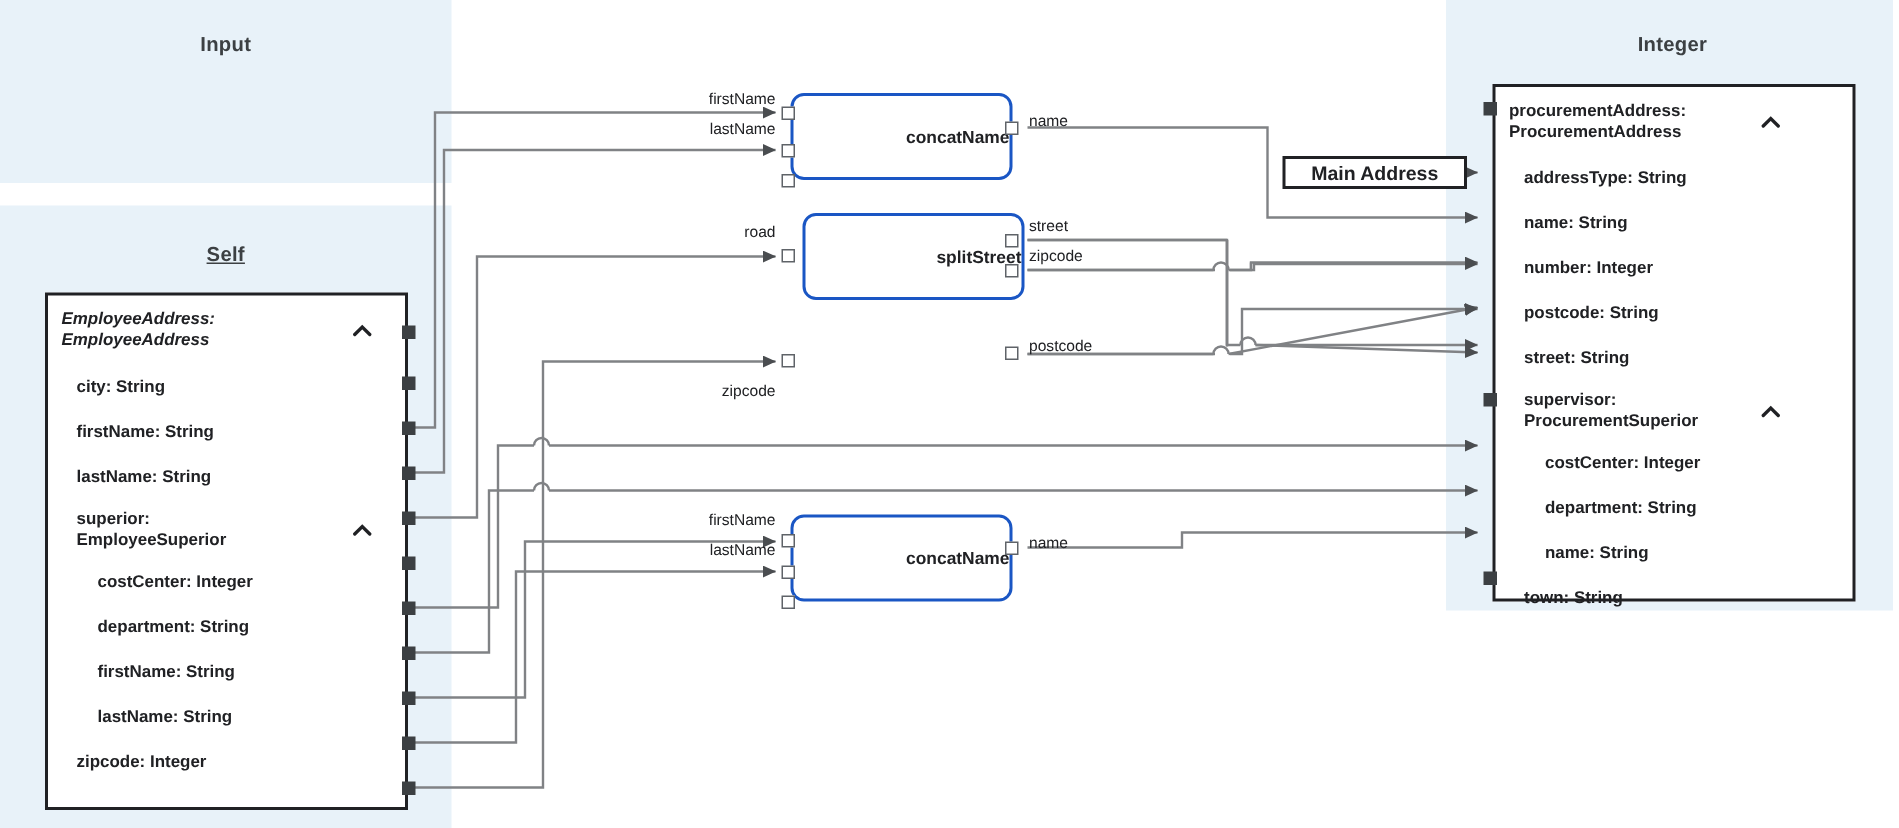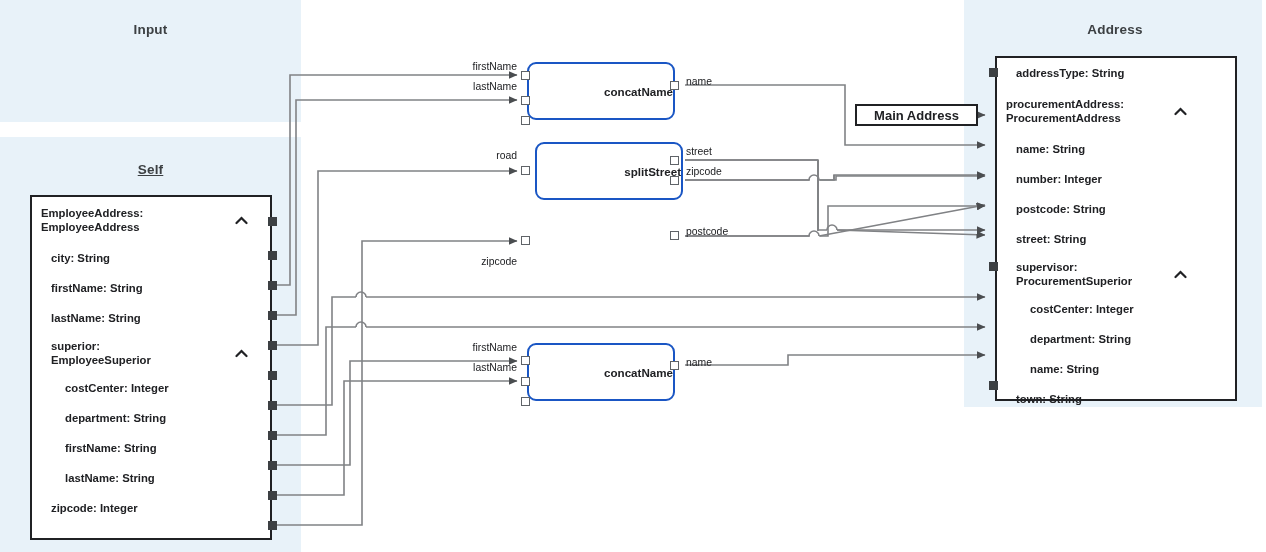--- a/index.html
+++ b/index.html
@@ -126,21 +126,21 @@
 
 <div id="canvas">
 
   <div class="lane" style="left:0; top:0; width:301px; height:122px;"></div>
   <div class="lane-title" style="left:0; top:22px; width:301px;">Input</div>
 
   <div class="lane" style="left:0; top:137px; width:301px; height:415px;"></div>
   <div class="lane-title" style="left:0; top:162px; width:301px;text-decoration:underline;">Self</div>
 
   <div class="lane" style="left:964px; top:0; width:302px; height:407px;"></div>
-  <div class="lane-title" style="left:964px; top:22px; width:302px;">Address</div>
+  <div class="lane-title" style="left:964px; top:22px; width:302px;">Integer</div>
 
   <svg id="wires" viewBox="0 0 1266 552" xmlns="http://www.w3.org/2000/svg">
     <defs>
       <marker id="arw" markerWidth="9" markerHeight="8" refX="8.5" refY="4" orient="auto" markerUnits="userSpaceOnUse">
         <path d="M0,0 L9,4 L0,8 Z" fill="#4a4d50"></path>
       </marker>
     </defs>
     <g fill="none" stroke="#808285" stroke-width="1.6" stroke-linejoin="miter">
 
       <path d="M272,285 L290,285 L290,75 L517,75" marker-end="url(#arw)"></path>
@@ -192,21 +192,21 @@
       <path d="M837,230 L985,230" marker-end="url(#arw)"></path>
       <path d="M685,236 L810,236"></path>
       <path d="M820,236 L828,236 L828,206 L985,206" marker-end="url(#arw)"></path>
       <path d="M685,180 L810,180"></path>
       <path d="M820,180 L836,180 L836,176 L985,176" marker-end="url(#arw)"></path>
     </g>
   </svg>
 
   <div class="struct" style="left:30px; top:195px; width:242px; height:345px;">
     <div class="row tall d0" style="height:46px;">
-      <span class="lbl" style="white-space:pre-line;">EmployeeAddress:
+      <span class="lbl" style="white-space:pre-line;font-style:italic;">EmployeeAddress:
 EmployeeAddress</span>
       <span class="chev" style="right:22px;">
         <svg width="13" height="9" viewBox="0 0 13 9">
             <path d="M1.5,7 L6.5,2 L11.5,7" stroke="#202124" stroke-width="2.2" fill="none" stroke-linecap="round"></path>
           </svg>
       </span>
     </div>
     <div class="row d1">
       <span class="lbl">city: String</span>
     </div>
@@ -248,33 +248,33 @@
   <div class="port-sq" style="left:268px; top:311px;"></div>
   <div class="port-sq" style="left:268px; top:341px;"></div>
   <div class="port-sq" style="left:268px; top:371px;"></div>
   <div class="port-sq" style="left:268px; top:401px;"></div>
   <div class="port-sq" style="left:268px; top:431px;"></div>
   <div class="port-sq" style="left:268px; top:461px;"></div>
   <div class="port-sq" style="left:268px; top:491px;"></div>
   <div class="port-sq" style="left:268px; top:521px;"></div>
 
   <div class="struct" style="left:995px; top:56px; width:242px; height:345px;">
-    <div class="row d1">
-      <span class="lbl">addressType: String</span>
-    </div>
     <div class="row tall d0" style="height:46px;">
       <span class="lbl" style="white-space:pre-line;">procurementAddress:
 ProcurementAddress</span>
       <span class="chev" style="right:48px;">
         <svg width="13" height="9" viewBox="0 0 13 9">
             <path d="M1.5,7 L6.5,2 L11.5,7" stroke="#202124" stroke-width="2.2" fill="none" stroke-linecap="round"></path>
           </svg>
       </span>
     </div>
     <div class="row d1">
+      <span class="lbl">addressType: String</span>
+    </div>
+    <div class="row d1">
       <span class="lbl">name: String</span>
     </div>
     <div class="row d1">
       <span class="lbl">number: Integer</span>
     </div>
     <div class="row d1">
       <span class="lbl">postcode: String</span>
     </div>
     <div class="row d1">
       <span class="lbl">street: String</span>

